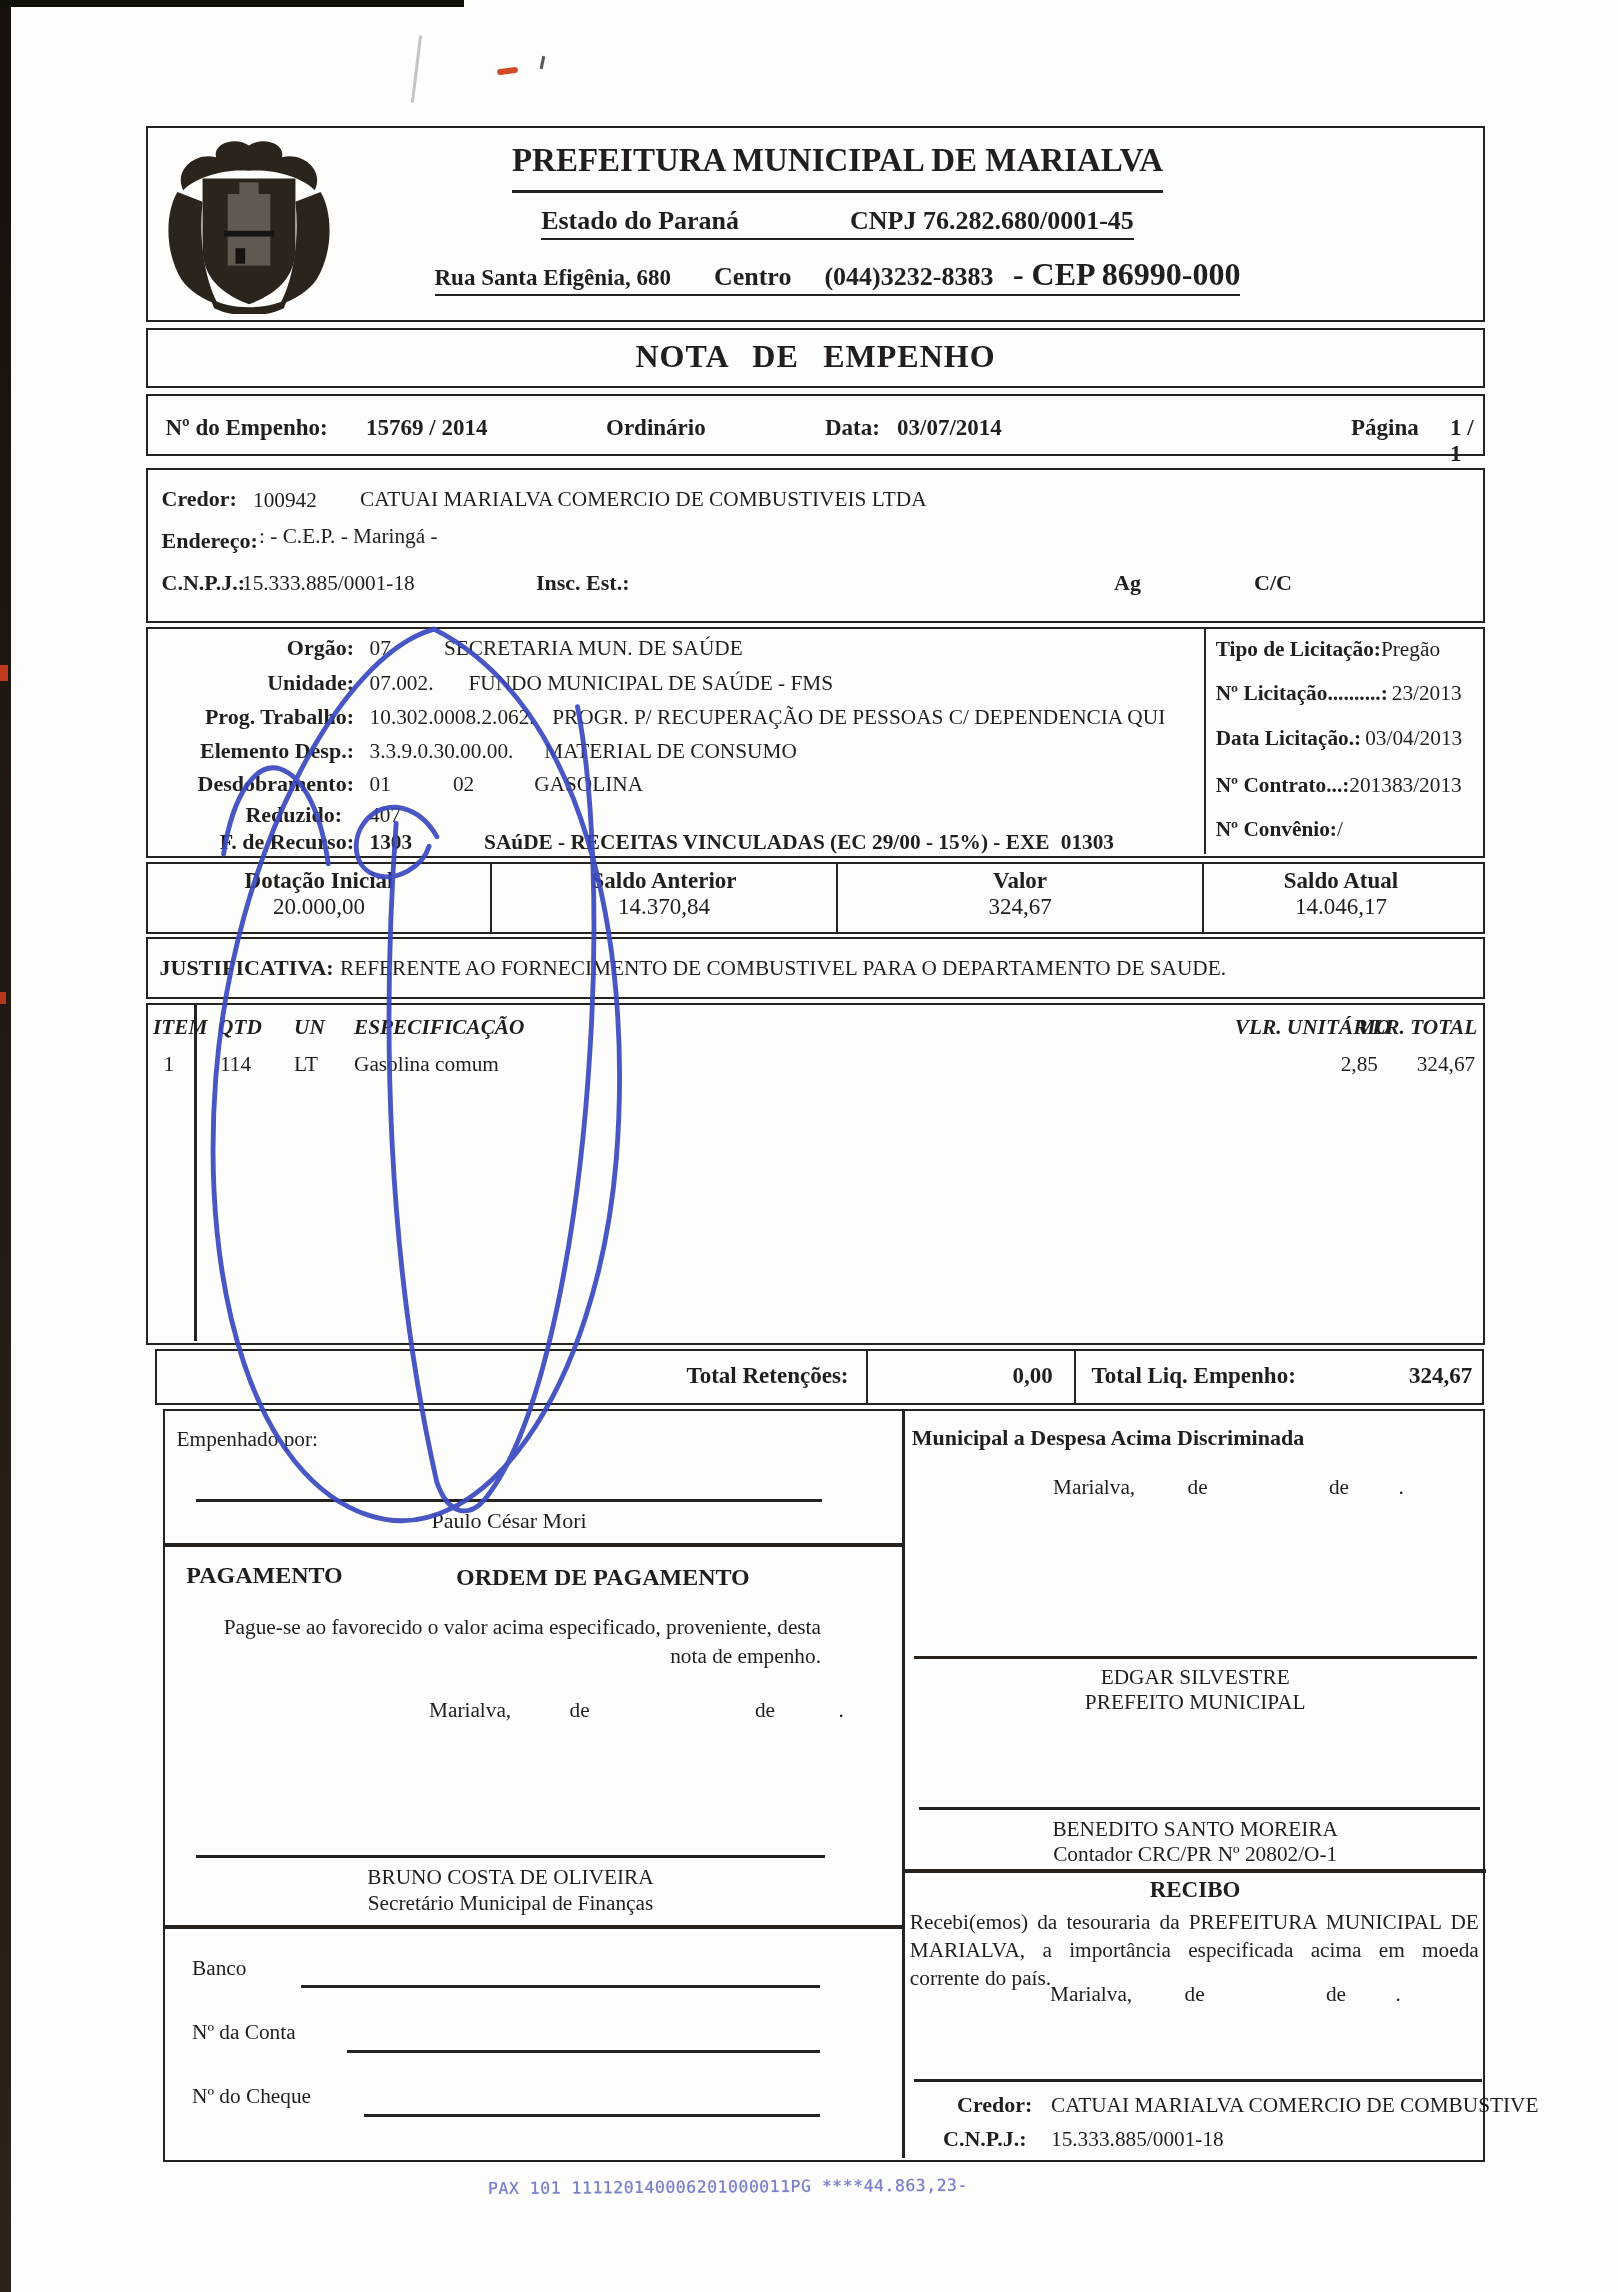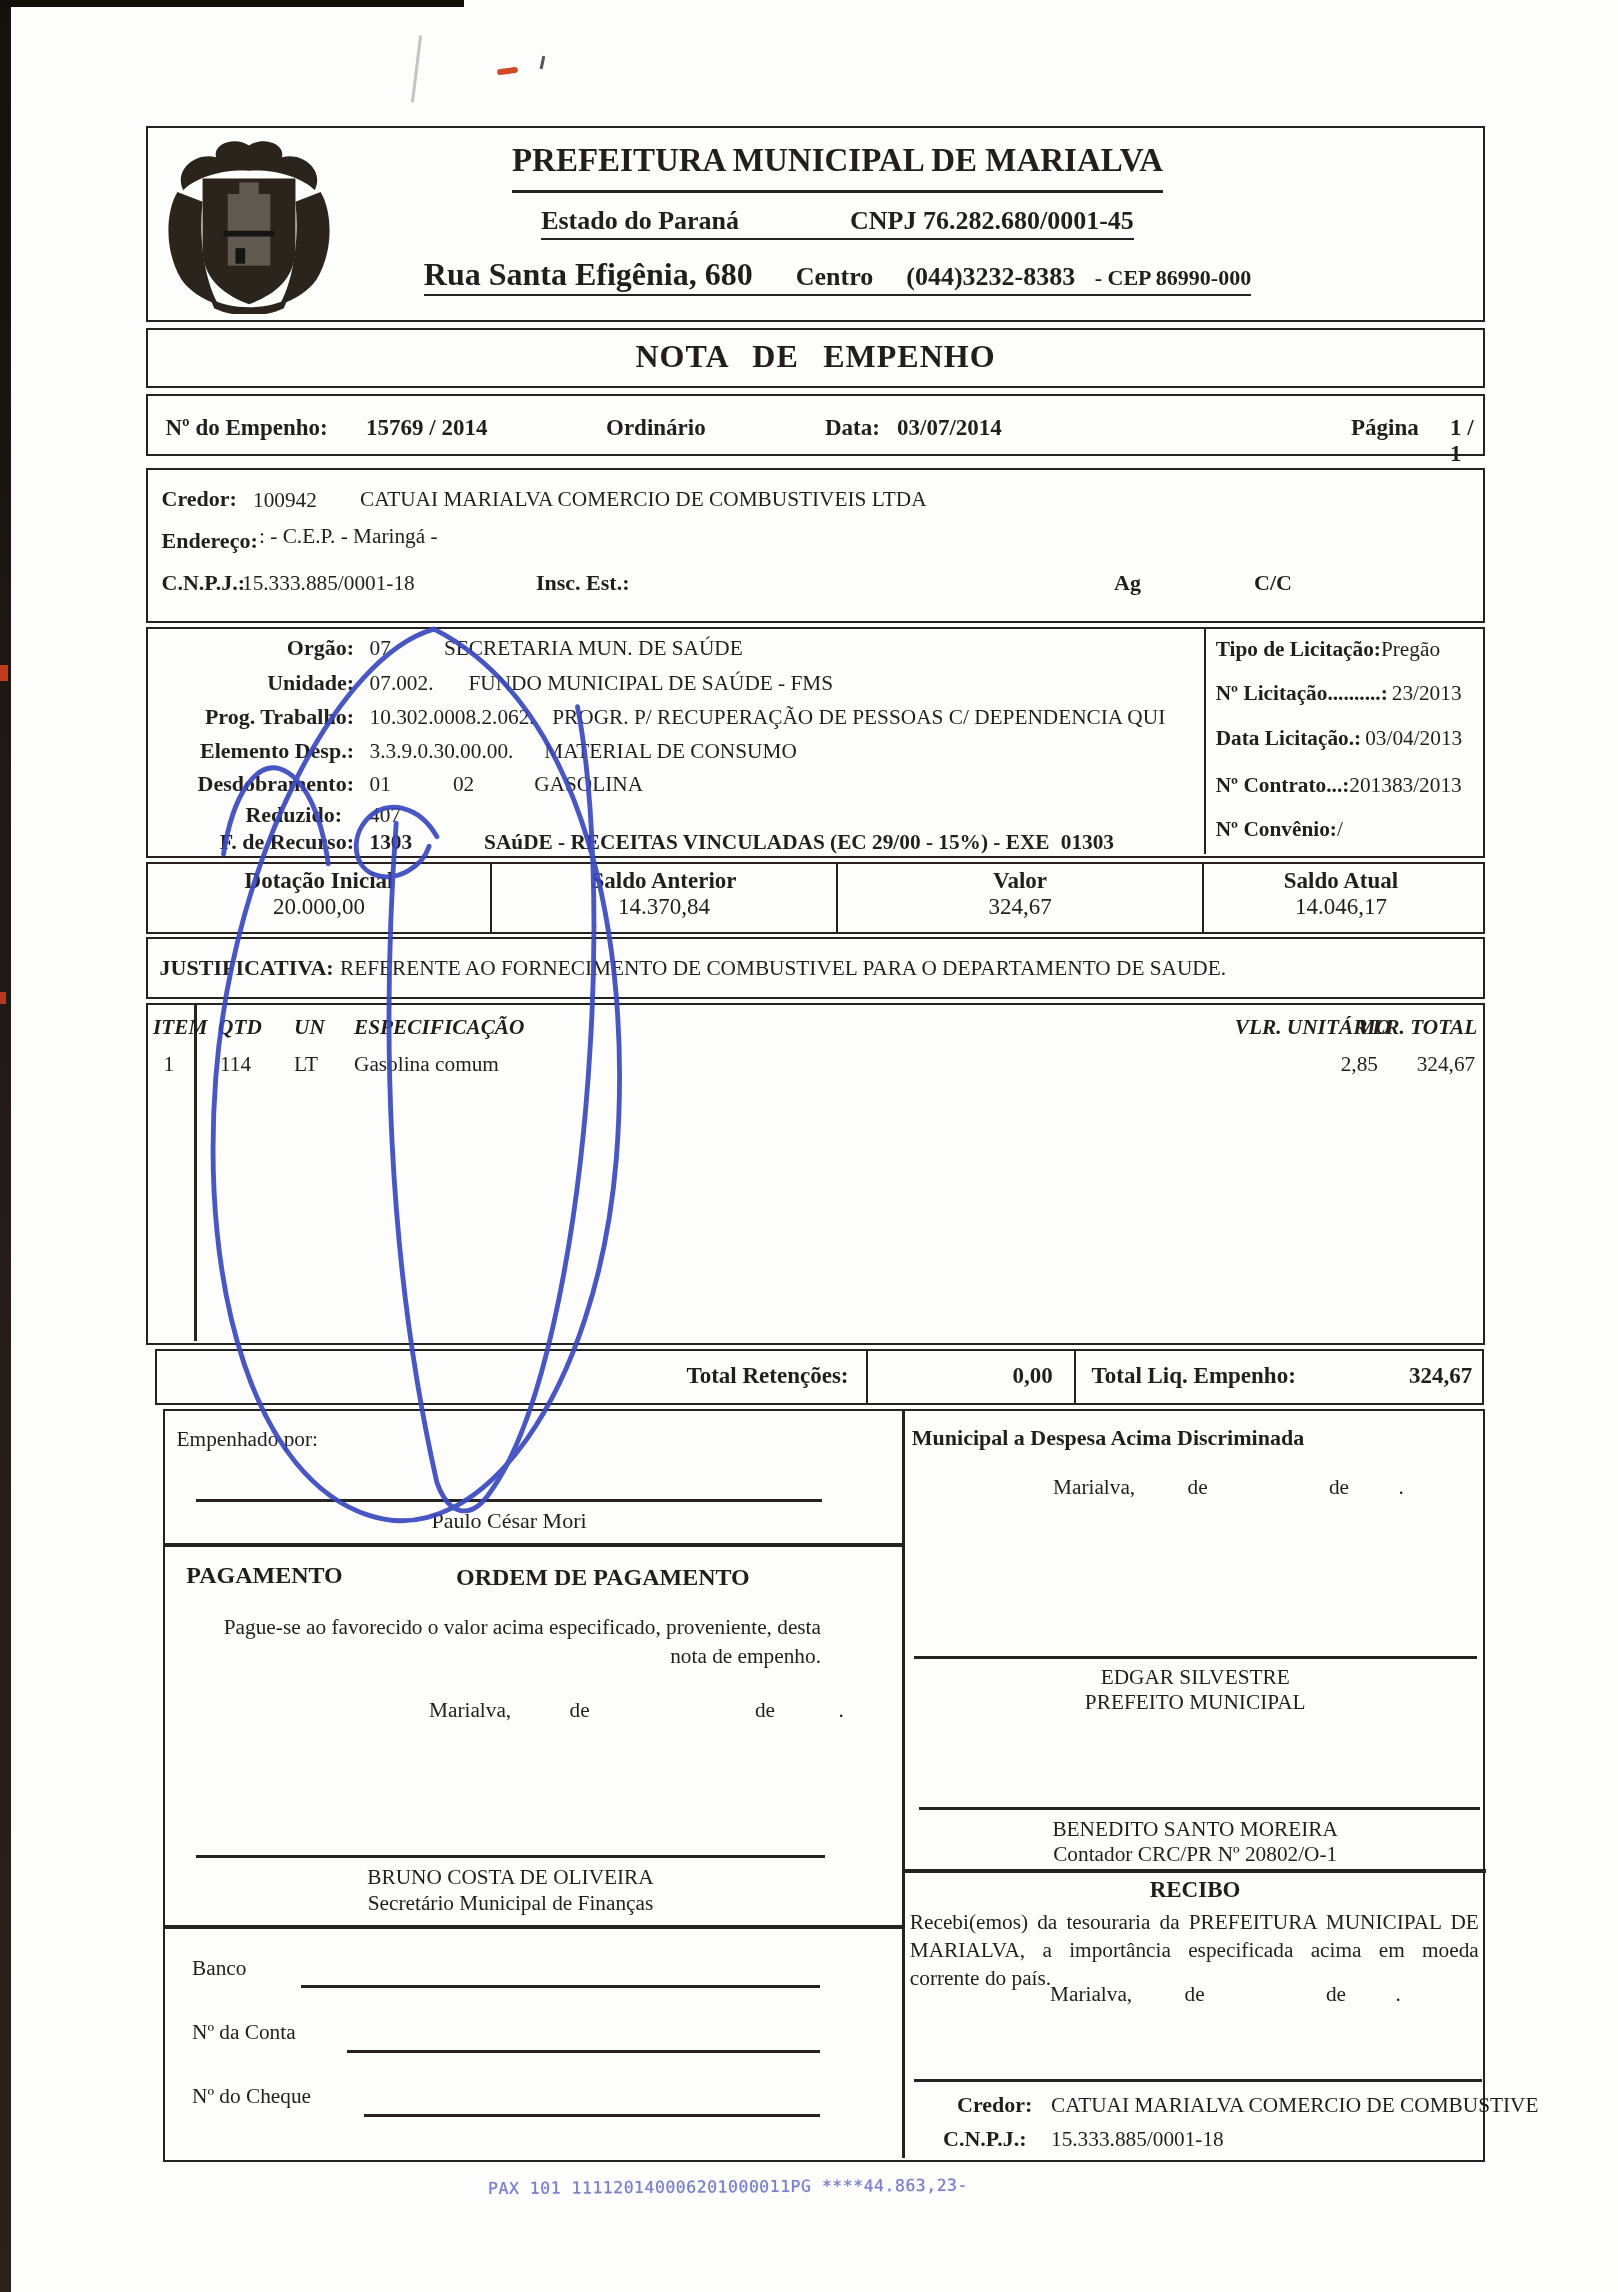--- a/index.html
+++ b/index.html
@@ -65,24 +65,24 @@
 
     <div class="abs ctr" style="left:175px;top:13.6px;width:1029px;">
       <span class="underline-blk b" style="font-size:33px;">PREFEITURA MUNICIPAL DE MARIALVA</span>
       <div style="height:13.6px;"></div>
       <span class="underline-thin">
         <span class="b" style="font-size:26px;">Estado do Paraná</span>
         <span class="b" style="font-size:26px;margin-left:107px;">CNPJ 76.282.680/0001-45</span>
       </span>
       <div style="height:15.5px;"></div>
       <span class="underline-thin">
-        <span class="b" style="font-size:32px;">Rua Santa Efigênia, 680</span>
+        <span class="b" style="font-size:23px;">Rua Santa Efigênia, 680</span>
         <span class="b" style="font-size:26px;margin-left:39px;">Centro</span>
         <span class="b" style="font-size:26px;margin-left:29px;">(044)3232-8383</span>
-        <span class="b" style="font-size:22px;margin-left:15.5px;">-  CEP 86990-000</span>
+        <span class="b" style="font-size:32px;margin-left:15.5px;">-  CEP 86990-000</span>
       </span>
     </div>
   </div>
 
   <div class="box ctr" style="left:146px;top:328px;width:1339px;height:60px;">
     <div class="b" style="font-size:32px;margin-top:7.8px;word-spacing:15.5px;letter-spacing:1px;">NOTA DE EMPENHO</div>
   </div>
 
   <div class="box" style="left:146px;top:394px;width:1339px;height:62px;">
     <span class="abs b t24" style="left:17.5px;top:19.4px;">Nº do Empenho:</span>

